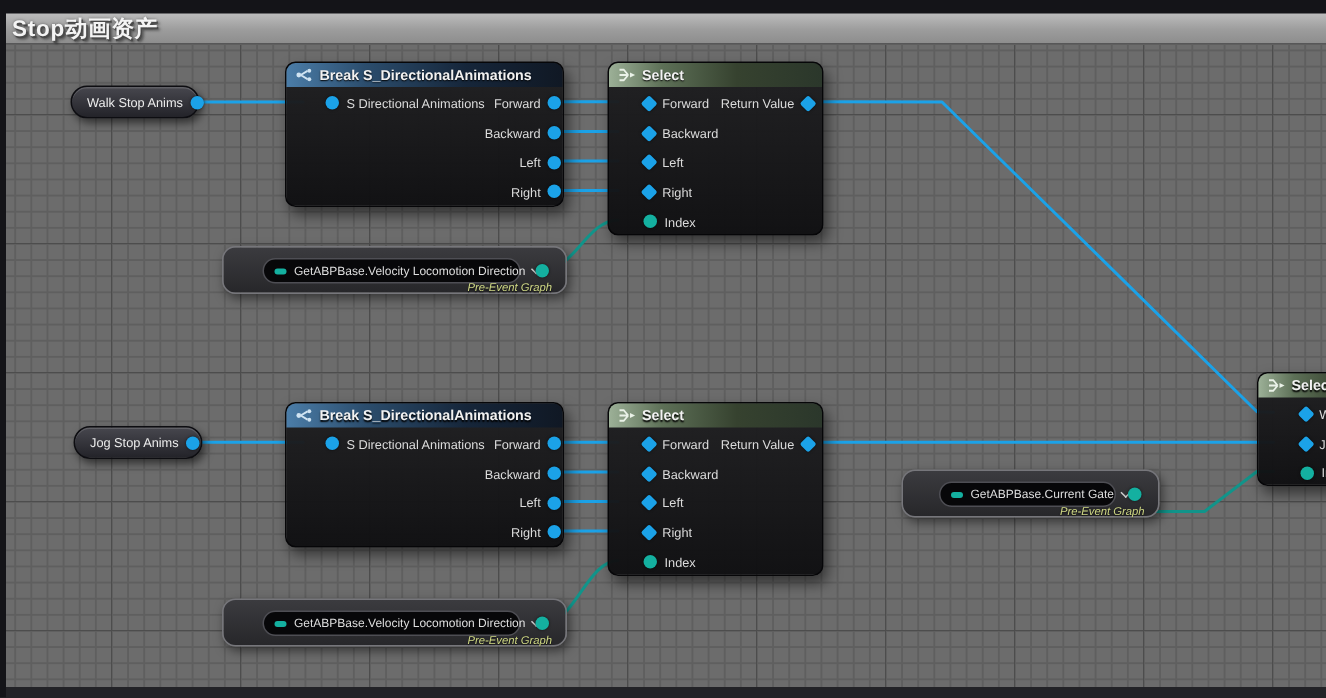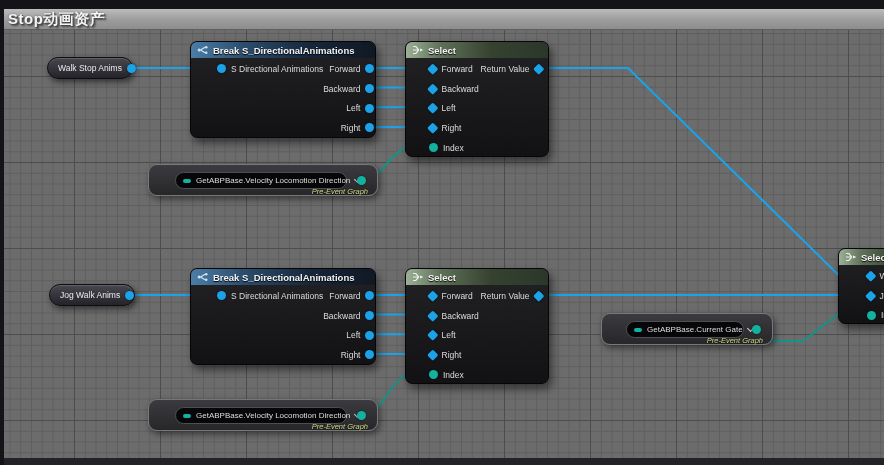--- a/index.html
+++ b/index.html
@@ -200,21 +200,21 @@
       <div class="prop-pill">
         <span class="prop-dash"></span>
         <span class="prop-label">GetABPBase.Velocity Locomotion Direction</span>
         <span class="chev"></span>
       </div>
       <span class="pin-c p-teal prop-pin"></span>
       <span class="graph-tag">Pre-Event Graph</span>
     </div>
 
     <div class="varpill" style="left:49px; top:254px; width:86px;">
-      <span class="plabel">Jog Walk Anims</span>
+      <span class="plabel">Jog Stop Anims</span>
       <span class="pin-c p-blue"></span>
     </div>
 
     <div class="node" style="left:190px; top:238px; width:186px; height:97px;">
       <div class="node-hdr hdr-blue">
         <span class="hicon">
           <svg width="12" height="10" viewBox="0 0 12 10">
               <circle cx="2.2" cy="5" r="1.6" fill="#cfe3f2"></circle>
               <path d="M3.5 5 L8 2.2 M3.5 5 L8 7.8" stroke="#cfe3f2" stroke-width="1.3" fill="none"></path>
               <circle cx="9.2" cy="2.2" r="1.3" fill="#cfe3f2"></circle>

